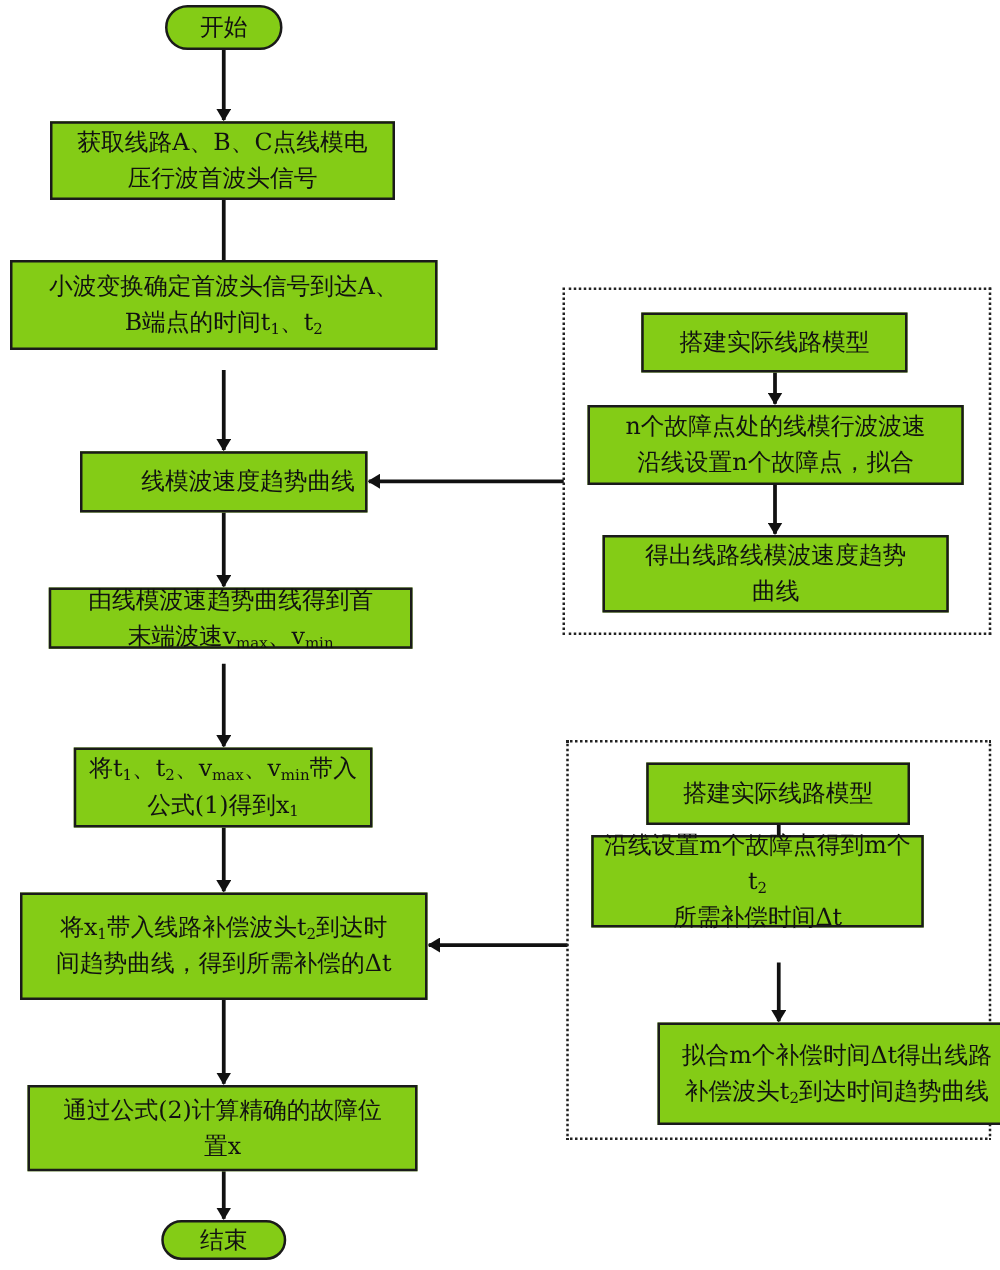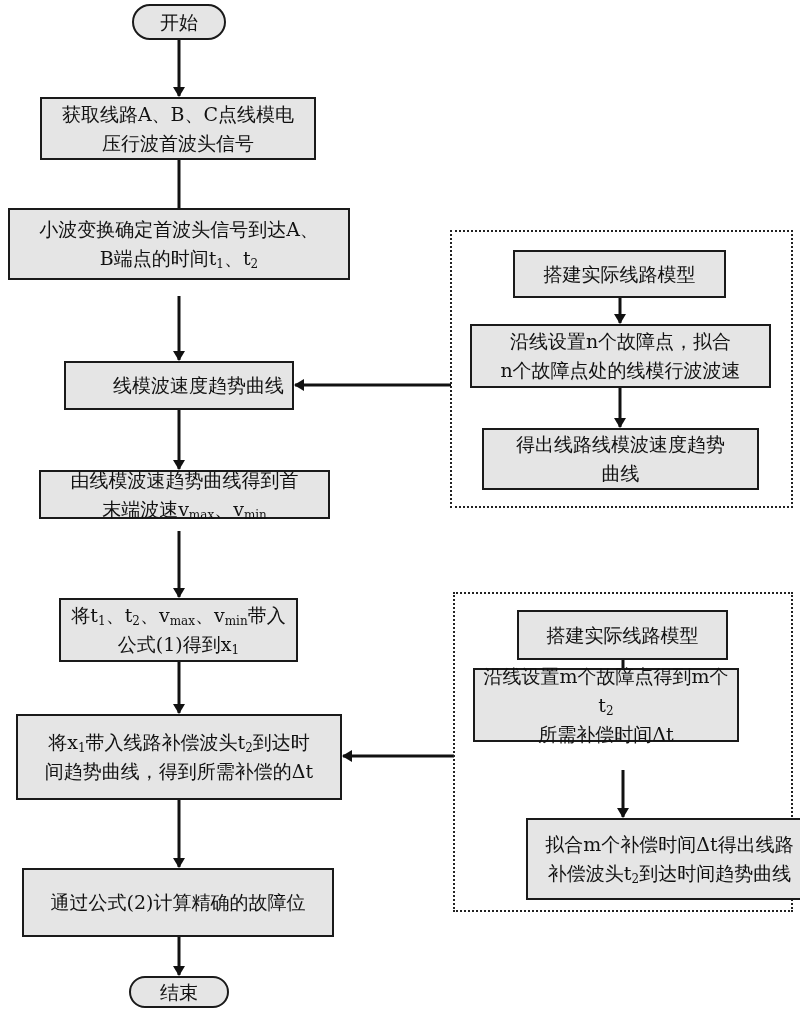--- a/index.html
+++ b/index.html
@@ -1,18 +1,18 @@
 <!DOCTYPE html>
 <html><head>
 <meta charset="utf-8">
 <style>
   html, body { margin:0; padding:0; background:#fff; }
   body { width:800px; height:1016px; position:relative; overflow:hidden;
          font-family:"DejaVu Serif","Liberation Serif",serif; color:#111; }
-  .node { position:absolute; box-sizing:border-box; border:2px solid #1a1a1a; background:#e5e5e5;
+  .node { position:absolute; box-sizing:border-box; border:2px solid #1a1a1a; background:#84cc16;
           display:flex; align-items:center; justify-content:center; text-align:center;
           font-size:19px; line-height:29px; padding:0 4px; }
   .pill { border-radius:18px; font-size:19px; }
   .group { position:absolute; box-sizing:border-box; border:2.5px dotted #222; }
   sub { font-size:12px; vertical-align:-3px; line-height:0; }
   svg.conn { position:absolute; left:0; top:0; pointer-events:none; }
 </style>
 </head>
 <body>
 
@@ -75,37 +75,38 @@
   </div>
 <div class="node" style="left:16px;top:714px;width:326px;height:86px;">
     <div>
       <div><span>将x</span><sub>1</sub><span>带入线路补偿波头t</span><sub>2</sub><span>到达时</span></div>
       <div><span>间趋势曲线，得到所需补偿的Δt</span></div>
     </div>
   </div>
 <div class="node" style="left:22px;top:868px;width:312px;height:69px;">
     <div>
       <div><span>通过公式(2)计算精确的故障位</span></div>
+      <div><span>置x</span></div>
     </div>
   </div>
 
 <div class="node pill" style="left:129px;top:976px;width:100px;height:32px;text-align:right;">
   <span>结束</span>
 </div>
 
 <div class="group" style="left:450px;top:230px;width:343px;height:278px;"></div>
 <div class="node" style="left:513px;top:250px;width:213px;height:48px;">
     <div>
       <div><span>搭建实际线路模型</span></div>
     </div>
   </div>
 <div class="node" style="left:470px;top:324px;width:301px;height:64px;">
     <div>
+      <div><span>n个故障点处的线模行波波速</span></div>
       <div><span>沿线设置n个故障点，拟合</span></div>
-      <div><span>n个故障点处的线模行波波速</span></div>
     </div>
   </div>
 <div class="node" style="left:482px;top:428px;width:277px;height:62px;justify-content:center;">
     <div>
       <div><span>得出线路线模波速度趋势</span></div>
       <div><span>曲线</span></div>
     </div>
   </div>
 
 <div class="group" style="left:453px;top:592px;width:340px;height:320px;"></div>

